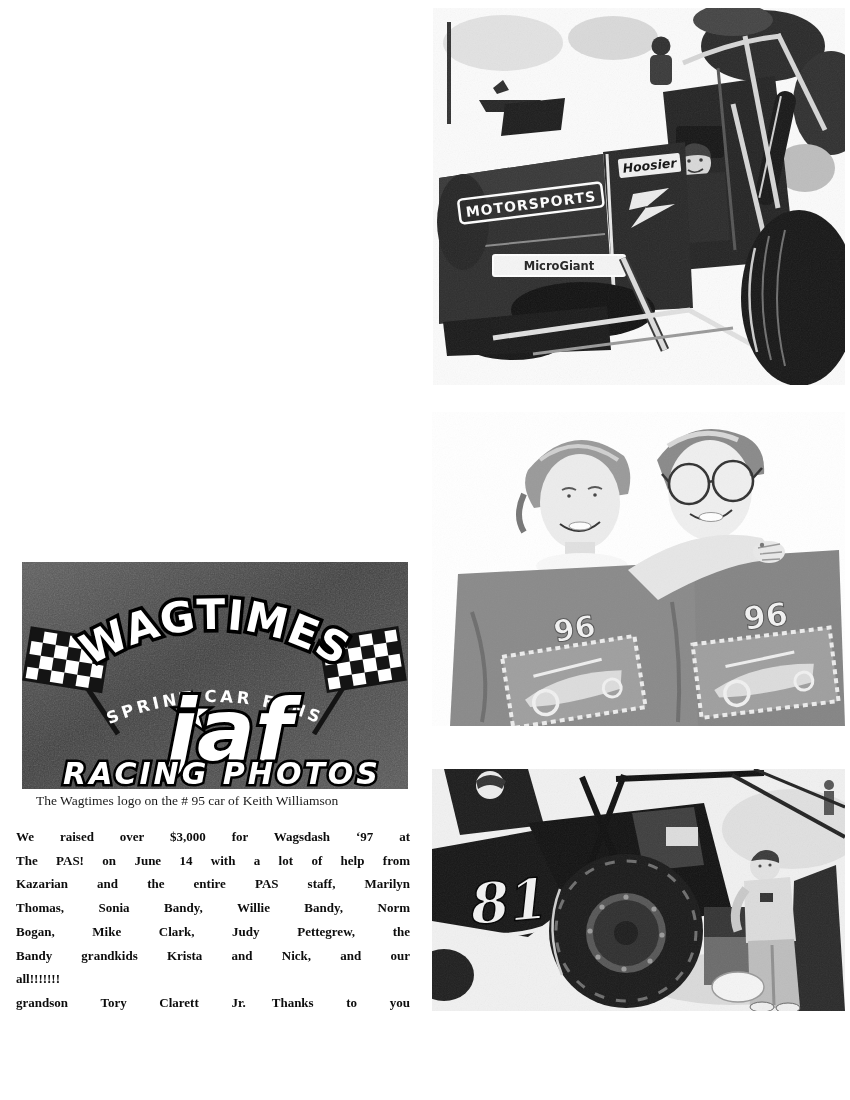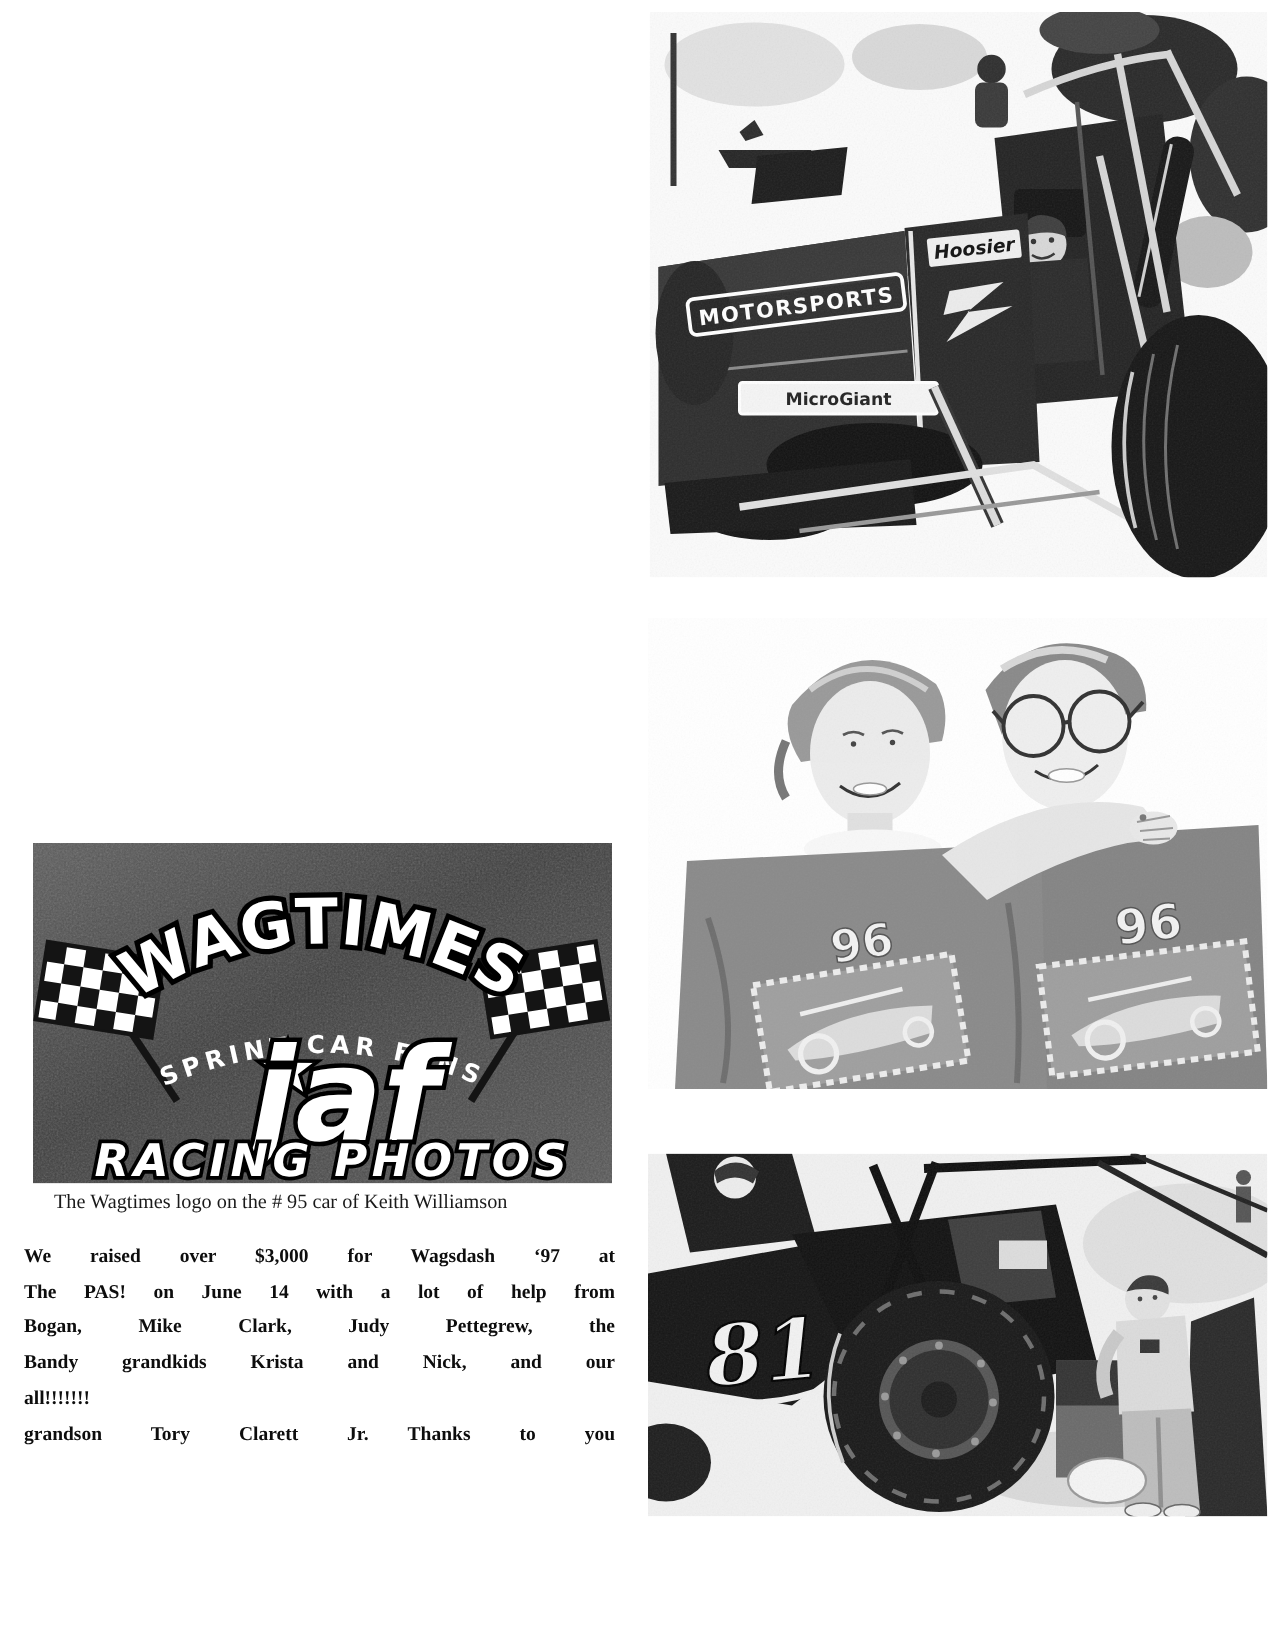--- a/index.html
+++ b/index.html
@@ -337,19 +337,21 @@
       <polygon points="170,131 174.9,145.2 190,145.5 178,154.6 182.3,169 170,160.4 157.7,169 162,154.6 150,145.5 165.1,145.2" fill="#ffffff" stroke="#000000" stroke-width="2.5"></polygon>
       <text x="208" y="198" text-anchor="middle" font-family="DejaVu Sans, sans-serif" font-weight="bold" font-style="italic" font-size="86" fill="#ffffff" stroke="#000000" stroke-width="6" paint-order="stroke">jaf</text>
       <text x="200" y="222" text-anchor="middle" font-family="DejaVu Sans, sans-serif" font-weight="bold" font-style="italic" font-size="30" fill="#ffffff" stroke="#000000" stroke-width="5" paint-order="stroke" letter-spacing="3">RACING PHOTOS</text>
     </svg>
   </figure>
   <div class="caption capLogo">The Wagtimes logo on the # 95 car of Keith Williamson</div>
 
   <div class="bodytext">
     <div class="jline">We raised over $3,000 for Wagsdash ‘97 at</div>
     <div class="jline">The PAS! on June 14 with a lot of help from</div>
+    <div class="jline">Kazarian and the entire PAS staff, Marilyn</div>
+    <div class="jline">Thomas, Sonia Bandy, Willie Bandy, Norm</div>
     <div class="jline">Bogan, Mike Clark, Judy Pettegrew, the</div>
     <div class="jline">Bandy grandkids Krista and Nick, and our</div>
     <div class="jline last">all!!!!!!!</div>
     <div class="jline">grandson Tory Clarett Jr.  Thanks to you</div>
   </div>
 
 </div>
 
 </body></html>

